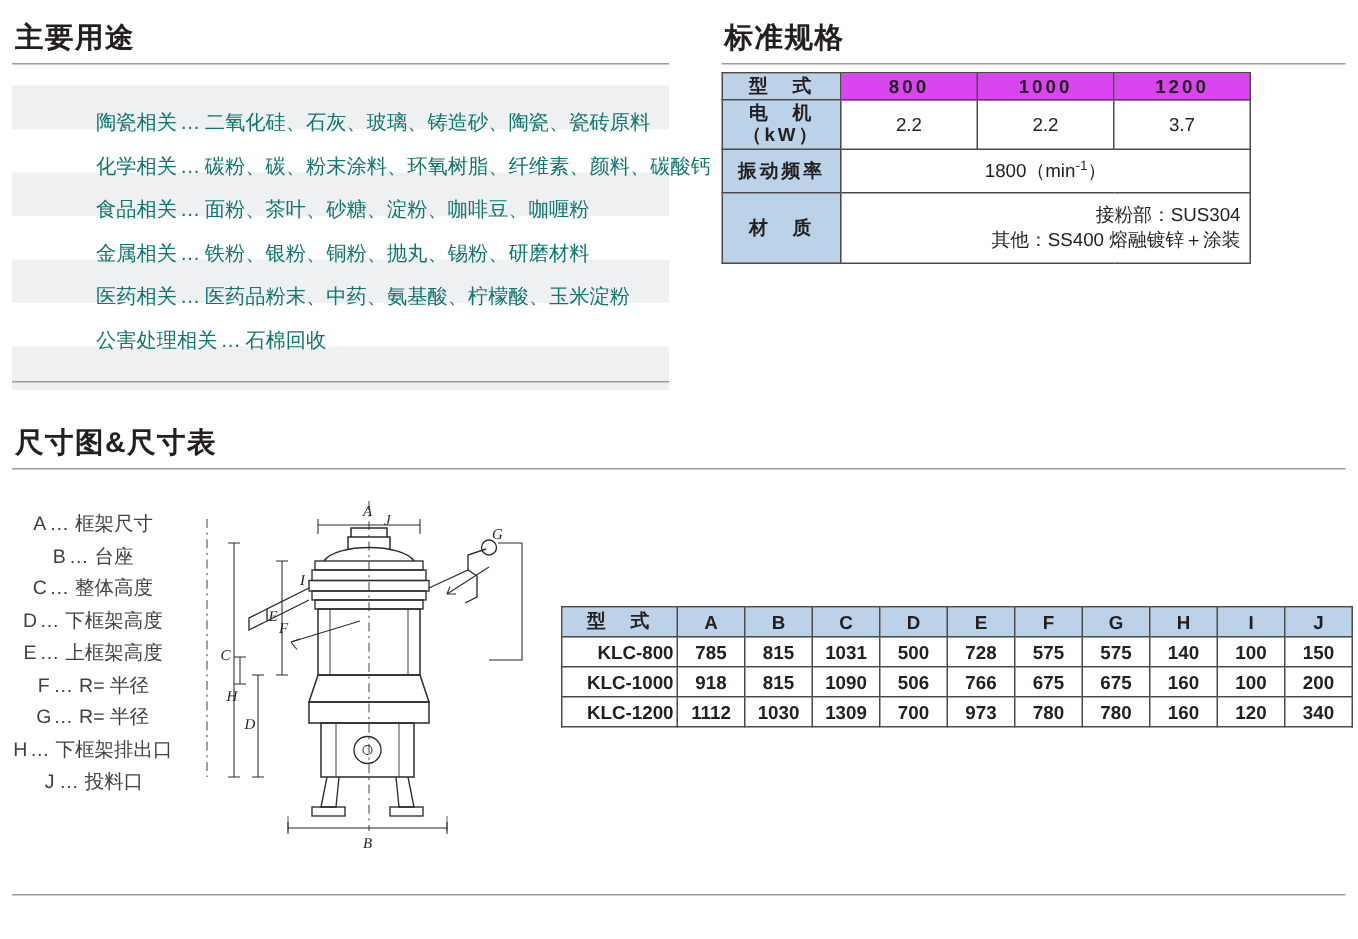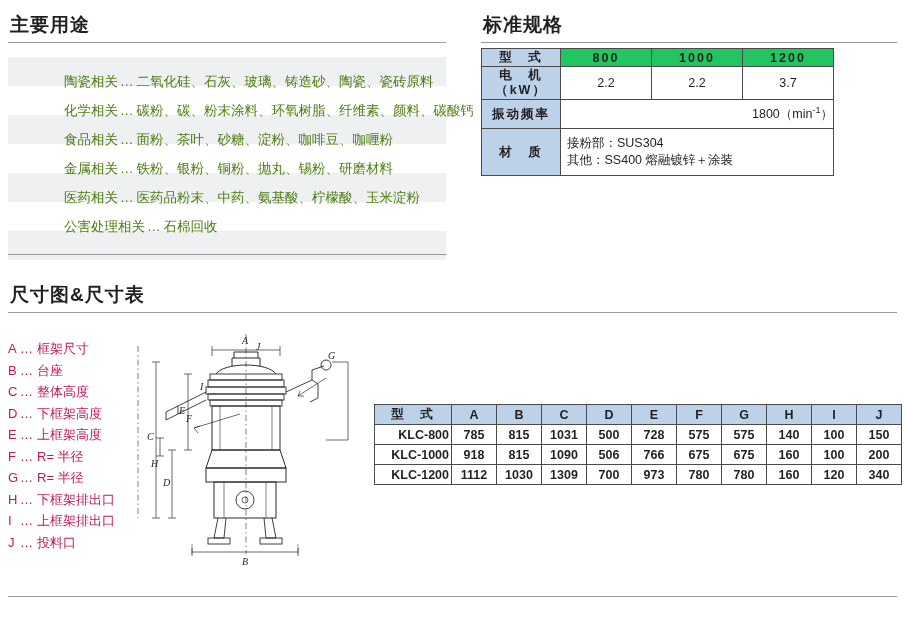--- a/index.html
+++ b/index.html
@@ -49,21 +49,21 @@
     top: 50px;
     width: 438px;
     height: 205px;
     border-bottom: 1px solid #9a9a9a;
     box-sizing: border-box;
   }
   .use-row {
     position: absolute;
     left: 8px;
     font-size: 13.5px;
-    color: #4d7c0f;
+    color: #0f766e;
     white-space: nowrap;
     padding-left: 48px;
   }
   .use-row .cat { }
   .use-row .dots { margin: 0 2px; letter-spacing: 1px; }
 
   
   .band {
     position: absolute;
     left: 8px;
@@ -85,54 +85,55 @@
   }
   .spec-table td, .spec-table th {
     border: 1px solid #4a4a4a;
     text-align: center;
     vertical-align: middle;
     font-weight: normal;
     color: #231f20;
     padding: 0;
   }
   .spec-table .hdr {
-    background: #22c55e;
+    background: #d946ef;
     font-weight: bold;
     height: 17px;
     letter-spacing: 2px;
   }
   .spec-table .rowhdr {
     background: #bcd2e8;
     font-weight: bold;
     width: 78px;
     letter-spacing: 2px;
     line-height: 15px;
   }
   .spec-table .val {
     width: 90px;
     height: 17px;
   }
   .spec-table .motor-row td.val { height: 32px; }
-  .spec-table .freq-cell { height: 28px; text-align: right; }
+  .spec-table .freq-cell { height: 28px; }
   .spec-table .mat-cell {
-    text-align: left;
+    text-align: right;
     padding: 4px 6px;
     line-height: 17px;
     height: 38px;
   }
   sup { font-size: 9px; vertical-align: super; }
 
   
   .legend {
     position: absolute;
     left: 8px;
     top: 338px;
     font-size: 13px;
     line-height: 21.5px;
-    color: #be185d;
+    color: #404040;
+    text-align: center;
   }
   .legend div { white-space: nowrap; }
   .legend .k { display: inline-block; min-width: 11px; }
   .legend .dots { letter-spacing: 1px; margin: 0 3px 0 1px; }
 
   
   .drawing {
     position: absolute;
     left: 120px;
     top: 322px;
@@ -255,21 +256,20 @@
 
   <div class="legend">
     <div><span class="k">A</span><span class="dots">…</span><span>框架尺寸</span></div>
     <div><span class="k">B</span><span class="dots">…</span><span>台座</span></div>
     <div><span class="k">C</span><span class="dots">…</span><span>整体高度</span></div>
     <div><span class="k">D</span><span class="dots">…</span><span>下框架高度</span></div>
     <div><span class="k">E</span><span class="dots">…</span><span>上框架高度</span></div>
     <div><span class="k">F</span><span class="dots">…</span><span>R= 半径</span></div>
     <div><span class="k">G</span><span class="dots">…</span><span>R= 半径</span></div>
     <div><span class="k">H</span><span class="dots">…</span><span>下框架排出口</span></div>
-    <div><span class="k">I</span><span class="dots">…</span><span>上框架排出口</span></div>
     <div><span class="k">J</span><span class="dots">…</span><span>投料口</span></div>
   </div>
 
   <svg class="drawing" viewBox="0 0 250 245">
     <g stroke="#2b2b2b" fill="none" stroke-width="0.8">
 
       <path d="M18,24 L18,196" stroke-dasharray="6,3,1.5,3" stroke-width="0.6"></path>
       <path d="M126,12 L126,232" stroke-dasharray="6,3,1.5,3" stroke-width="0.6"></path>
 
       <path d="M92,28 L160,28" stroke-width="0.7"></path>

